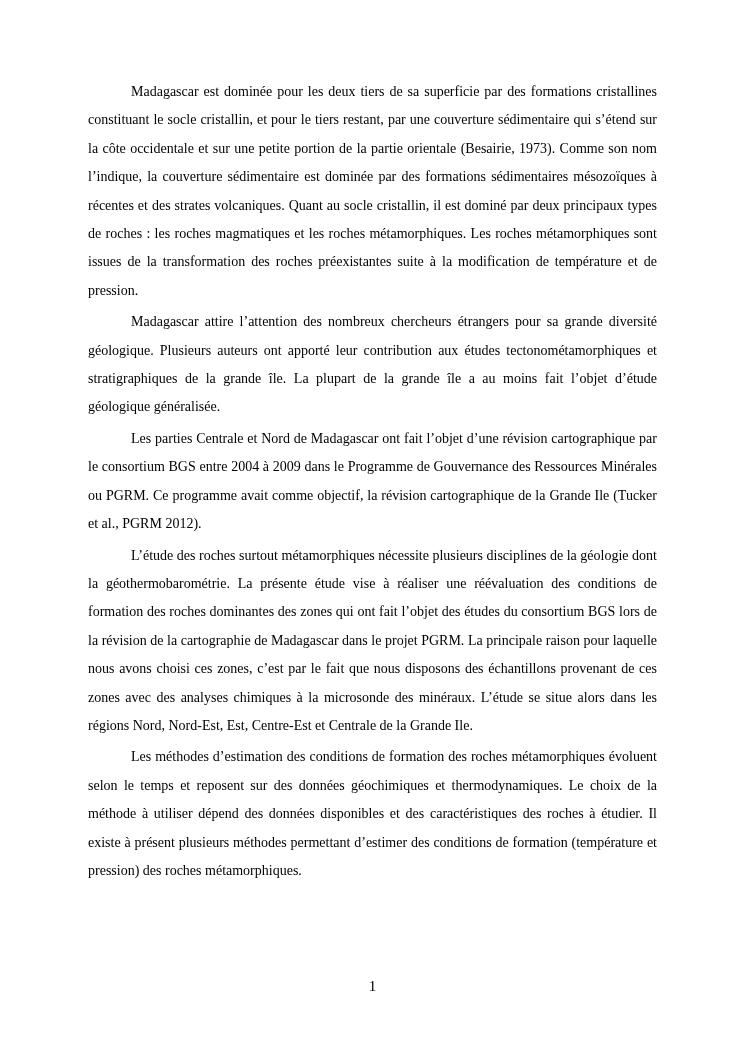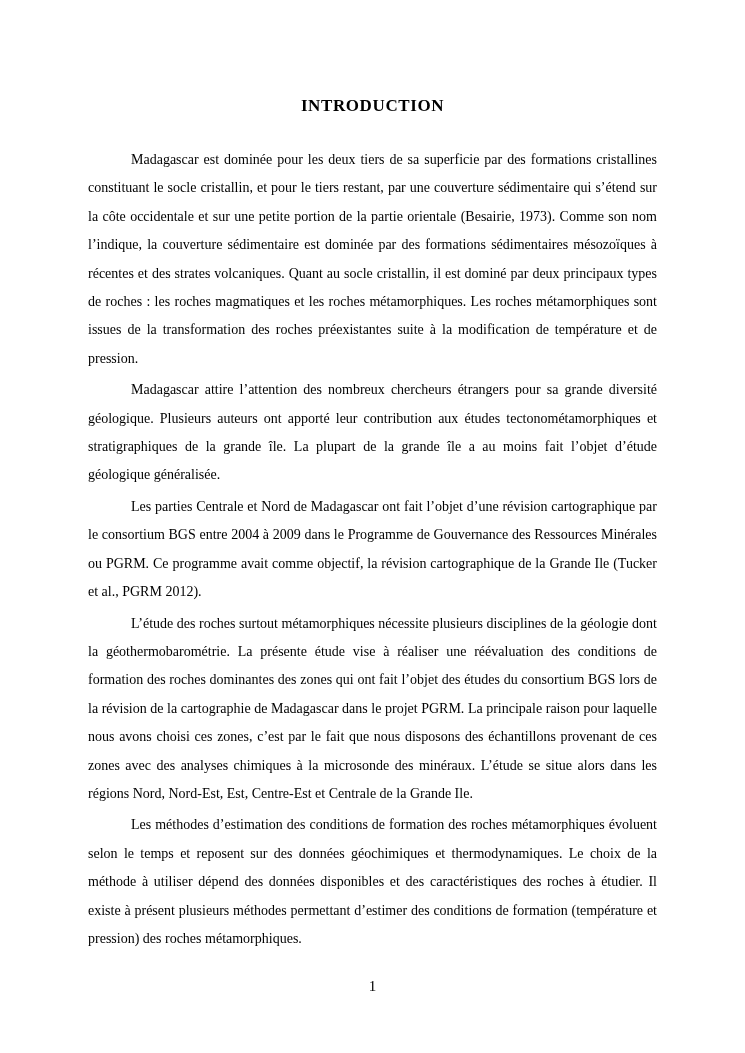--- a/index.html
+++ b/index.html
@@ -44,21 +44,20 @@
     right: 0;
     text-align: center;
     font-size: 15px;
   }
 </style>
 </head>
 <body>
 
 <div class="page">
 
-  <h1 class="doc-title">INTRODUCTION</h1>
 
   <p class="para">Madagascar est dominée pour les deux tiers de sa superficie par des formations cristallines constituant le socle cristallin, et pour le tiers restant, par une couverture sédimentaire qui s’étend sur la côte occidentale et sur une petite portion de la partie orientale (Besairie, 1973). Comme son nom l’indique, la couverture sédimentaire est dominée par des formations sédimentaires mésozoïques à récentes et des strates volcaniques. Quant au socle cristallin, il est dominé par deux principaux types de roches : les roches magmatiques et les roches métamorphiques. Les roches métamorphiques sont issues de la transformation des roches préexistantes suite à la modification de température et de pression.</p>
   <p class="para">Madagascar attire l’attention des nombreux chercheurs étrangers pour sa grande diversité géologique. Plusieurs auteurs ont apporté leur contribution aux études tectonométamorphiques et stratigraphiques de la grande île. La plupart de la grande île a au moins fait l’objet d’étude géologique généralisée.</p>
   <p class="para">Les parties Centrale et Nord de Madagascar ont fait l’objet d’une révision cartographique par le consortium BGS entre 2004 à 2009 dans le Programme de Gouvernance des Ressources Minérales ou PGRM. Ce programme avait comme objectif, la révision cartographique de la Grande Ile (Tucker et al., PGRM 2012).</p>
   <p class="para">L’étude des roches surtout métamorphiques nécessite plusieurs disciplines de la géologie dont la géothermobarométrie. La présente étude vise à réaliser une réévaluation des conditions de formation des roches dominantes des zones qui ont fait l’objet des études du consortium BGS lors de la révision de la cartographie de Madagascar dans le projet PGRM. La principale raison pour laquelle nous avons choisi ces zones, c’est par le fait que nous disposons des échantillons provenant de ces zones  avec des analyses chimiques à la microsonde des minéraux. L’étude se situe alors dans les régions Nord, Nord-Est, Est, Centre-Est  et Centrale de la Grande Ile.</p>
   <p class="para">Les méthodes d’estimation  des conditions de formation des roches métamorphiques évoluent selon le temps et reposent sur des données géochimiques et thermodynamiques. Le choix de la méthode à utiliser dépend des données disponibles et des caractéristiques des roches à étudier. Il existe à présent plusieurs méthodes permettant d’estimer des conditions de formation (température et pression) des roches métamorphiques.</p>
 
   <div class="page-number">1</div>
 
 </div>

